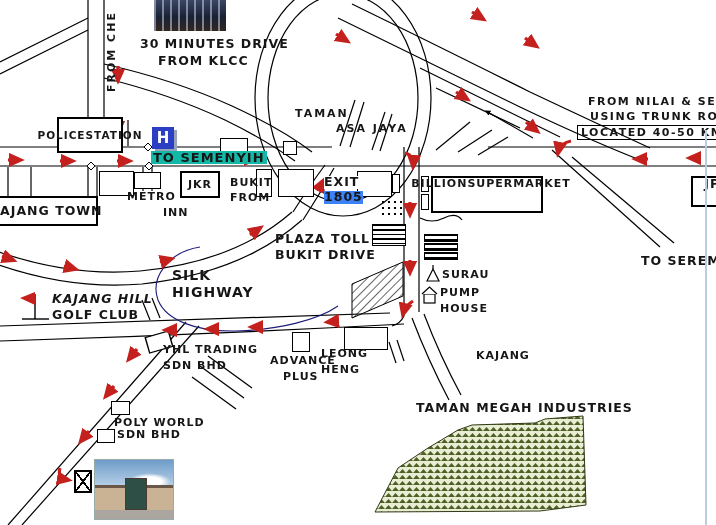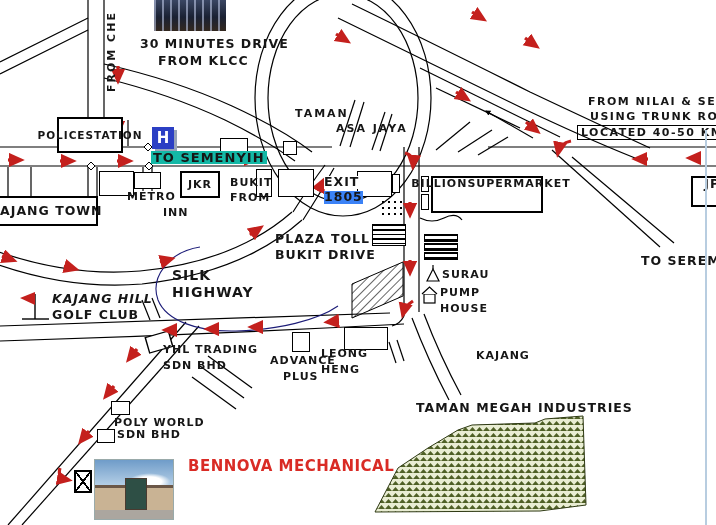--- a/index.html
+++ b/index.html
@@ -321,15 +321,14 @@
 <div class="lbl" style="left:283px;top:371px;">PLUS</div>
 
 <div class="lbl" style="left:321px;top:348px;">LEONG</div>
 <div class="lbl" style="left:321px;top:364px;">HENG</div>
 
 <div class="lbl big" style="left:416px;top:402px;">TAMAN MEGAH INDUSTRIES</div>
 
 <div class="lbl" style="left:114px;top:417px;">POLY WORLD</div>
 <div class="lbl" style="left:117px;top:429px;">SDN BHD</div>
 
-<div class="red-title" style="left:188px;top:457px;">BENNOVA MECHANICAL</div>
 
 </div>
 
 </body></html>

